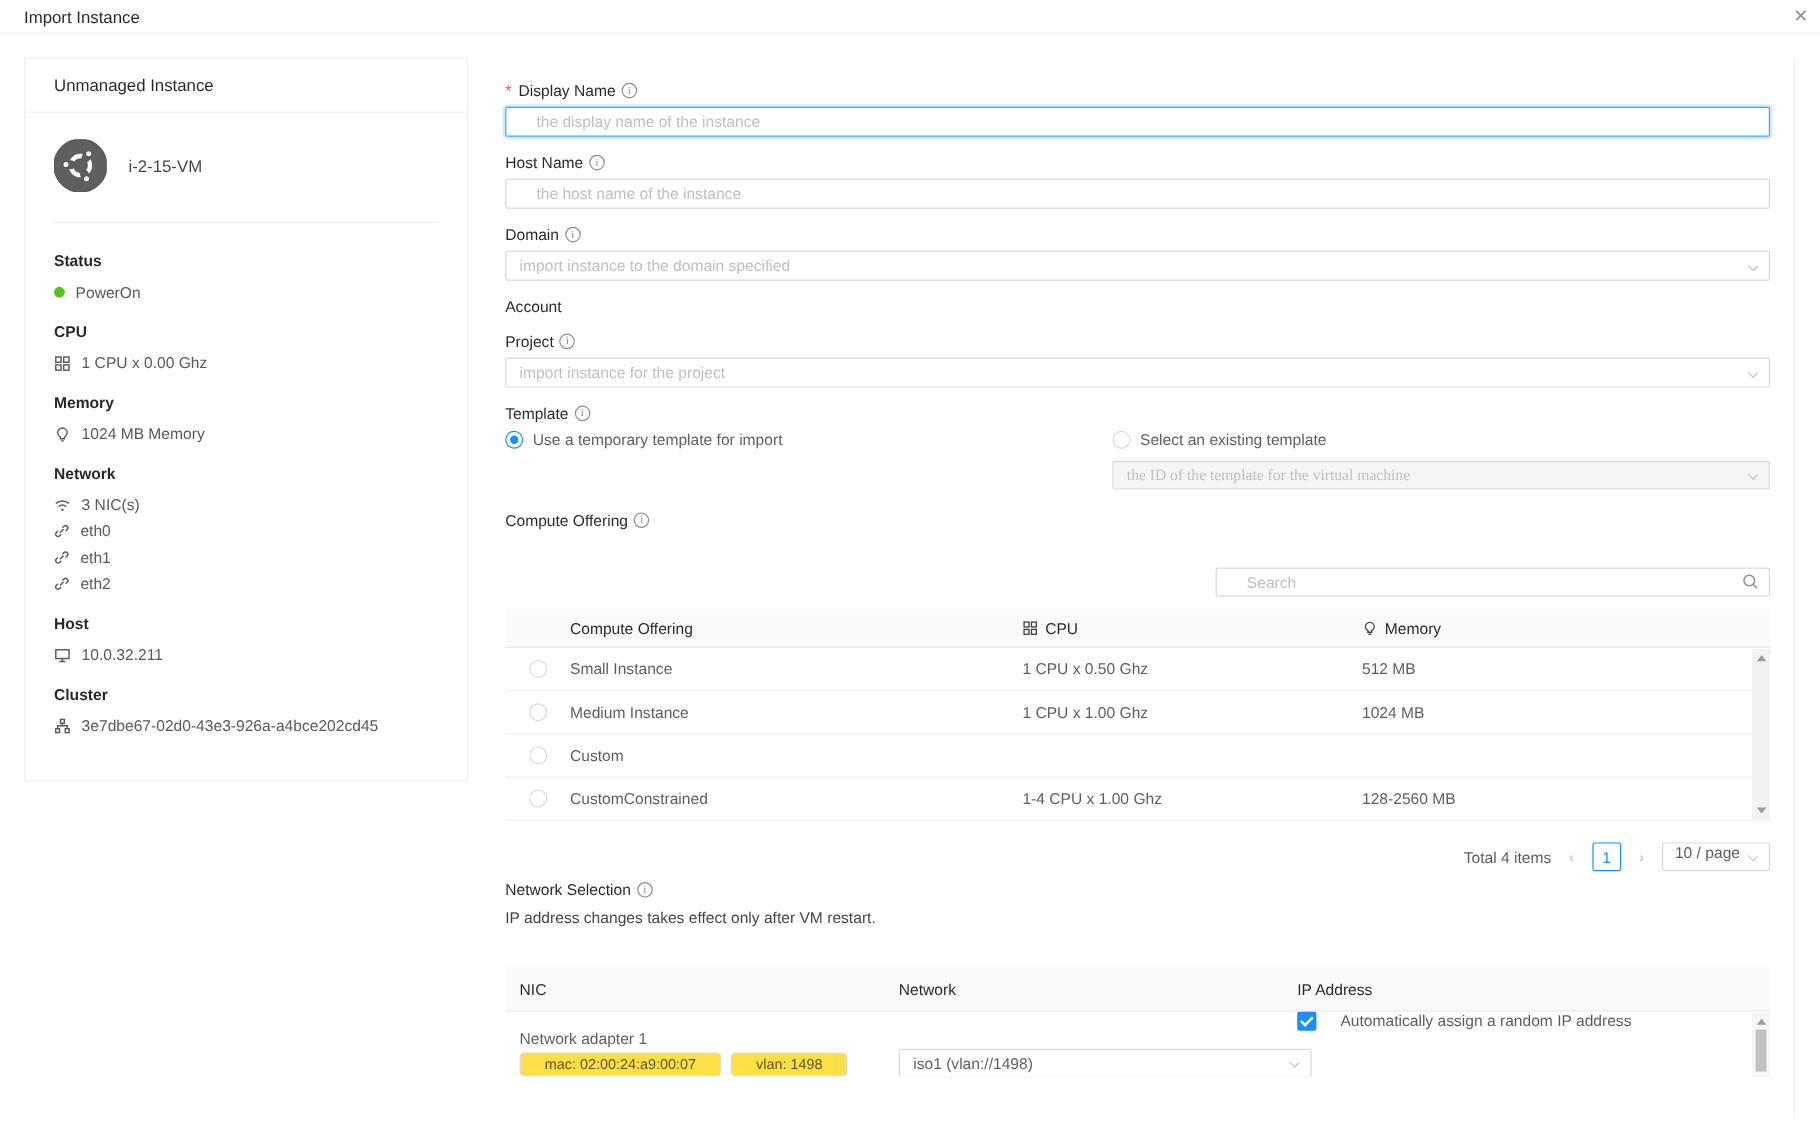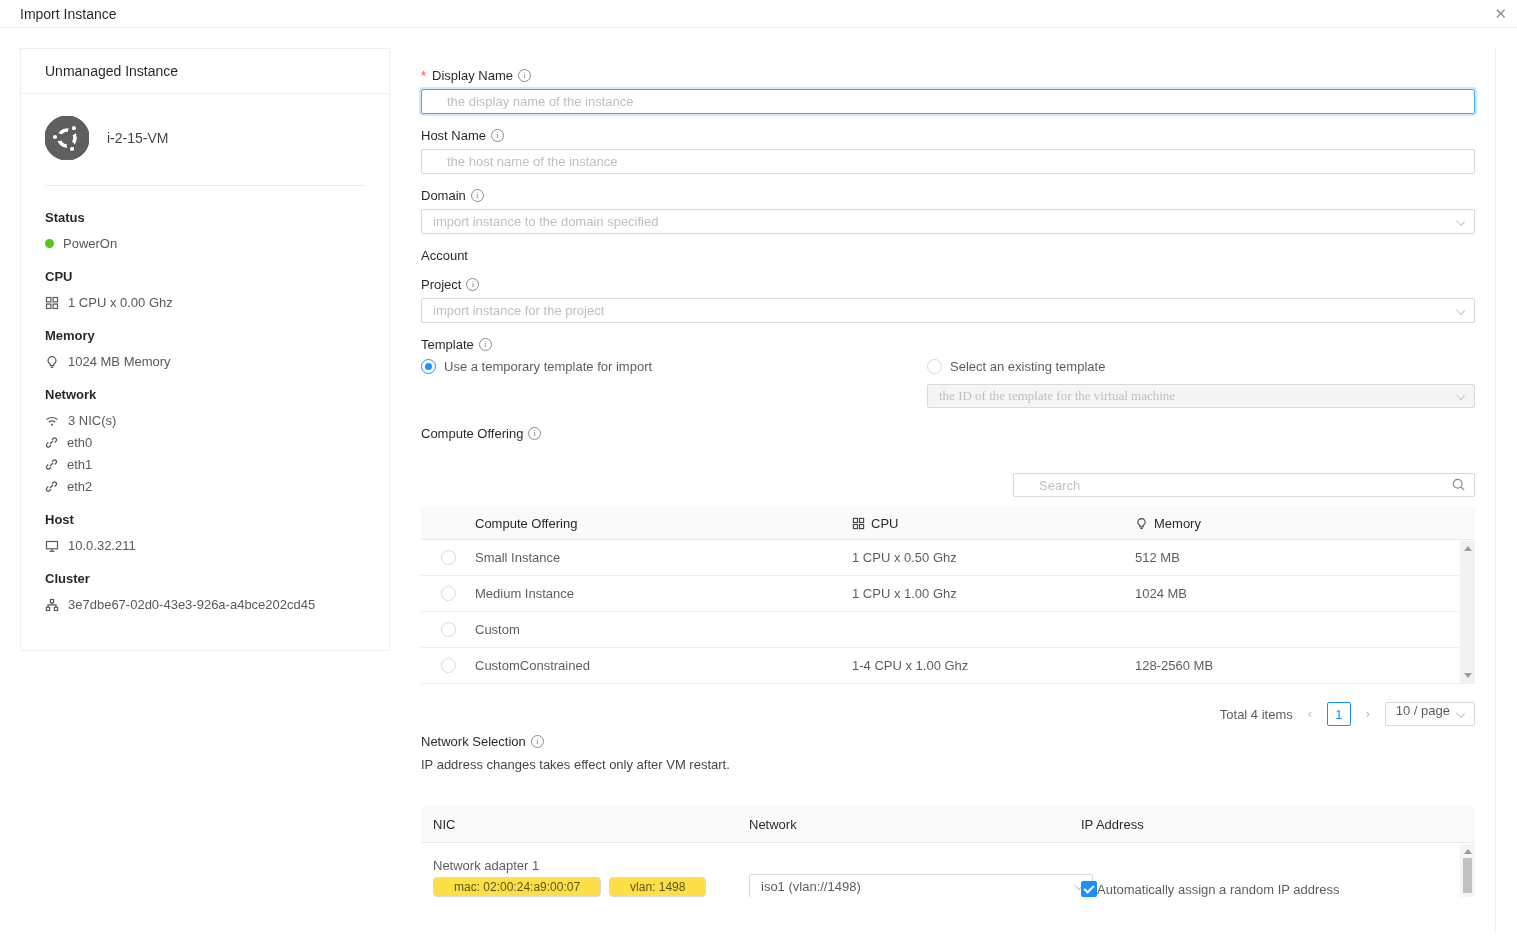--- a/index.html
+++ b/index.html
@@ -115,21 +115,21 @@
   .ncol-net { width:332px; flex:none; }
   .ncol-ip { flex:1; }
   .ns-body { position:relative; height:54px; overflow:hidden; }
   .ns-row { display:flex; }
   .nic-name { padding-top:15px; color:rgba(0,0,0,0.65); }
   .tag-row { display:flex; gap:8px; margin-top:4px; }
   .tag { border:1px solid #d9d9d9; border-radius:4px; background:#fde047; font-size:12px;
     color:rgba(0,0,0,0.65); padding:2px 20px; white-space:nowrap; }
   .net-select { width:344px; height:24px; margin-top:31px; }
   .net-select .sel-value { color:rgba(0,0,0,0.65); }
-  .ip-cell { display:flex; align-items:center; gap:0; margin-top:38px; }
+  .ip-cell { display:flex; gap:20px; }
   .checkbox { width:16px; height:16px; border-radius:2px; background:#1890ff; position:relative;
     flex:none; cursor:pointer; }
   .checkbox::after { content:""; position:absolute; left:5px; top:2px; width:4px; height:8px;
     border-right:2px solid #fff; border-bottom:2px solid #fff; transform:rotate(45deg); }
   .vscroll.ns { height:54px; justify-content:flex-start; gap:4px; background:#f5f5f5; }
   .ns-thumb { width:9px; height:40px; background:#c1c1c1; }
 </style>
 </head>
 <body>
 

